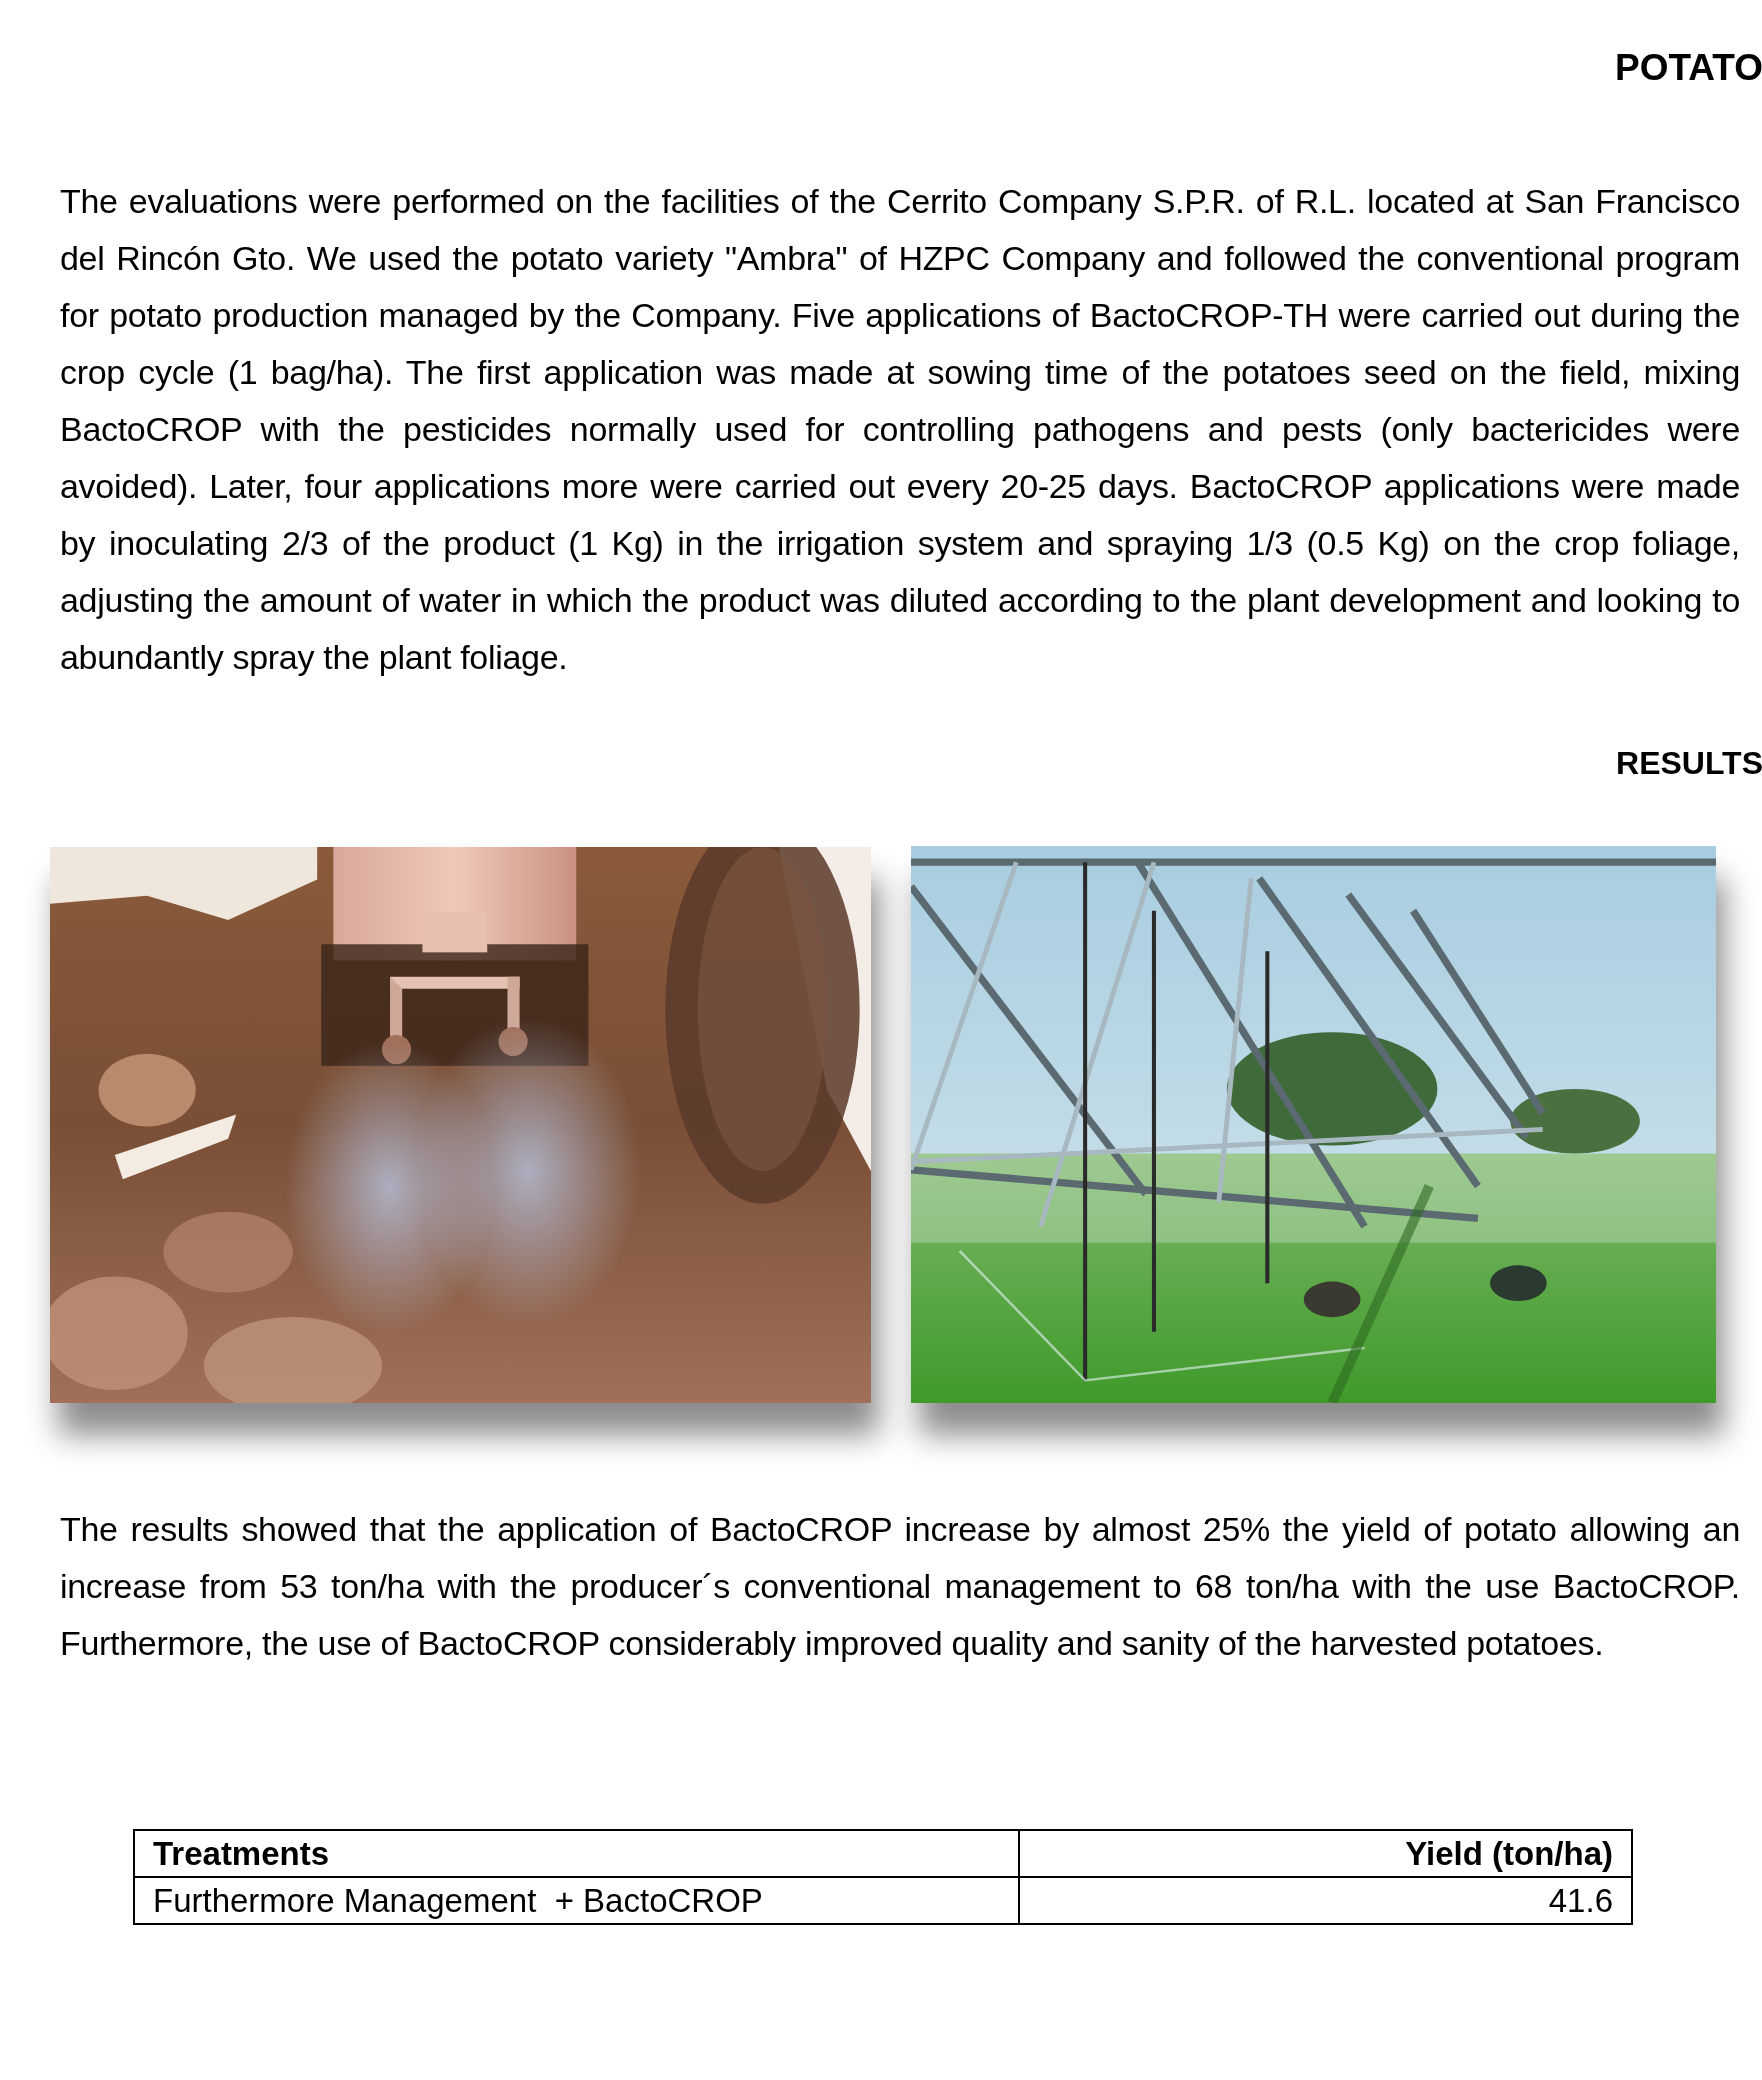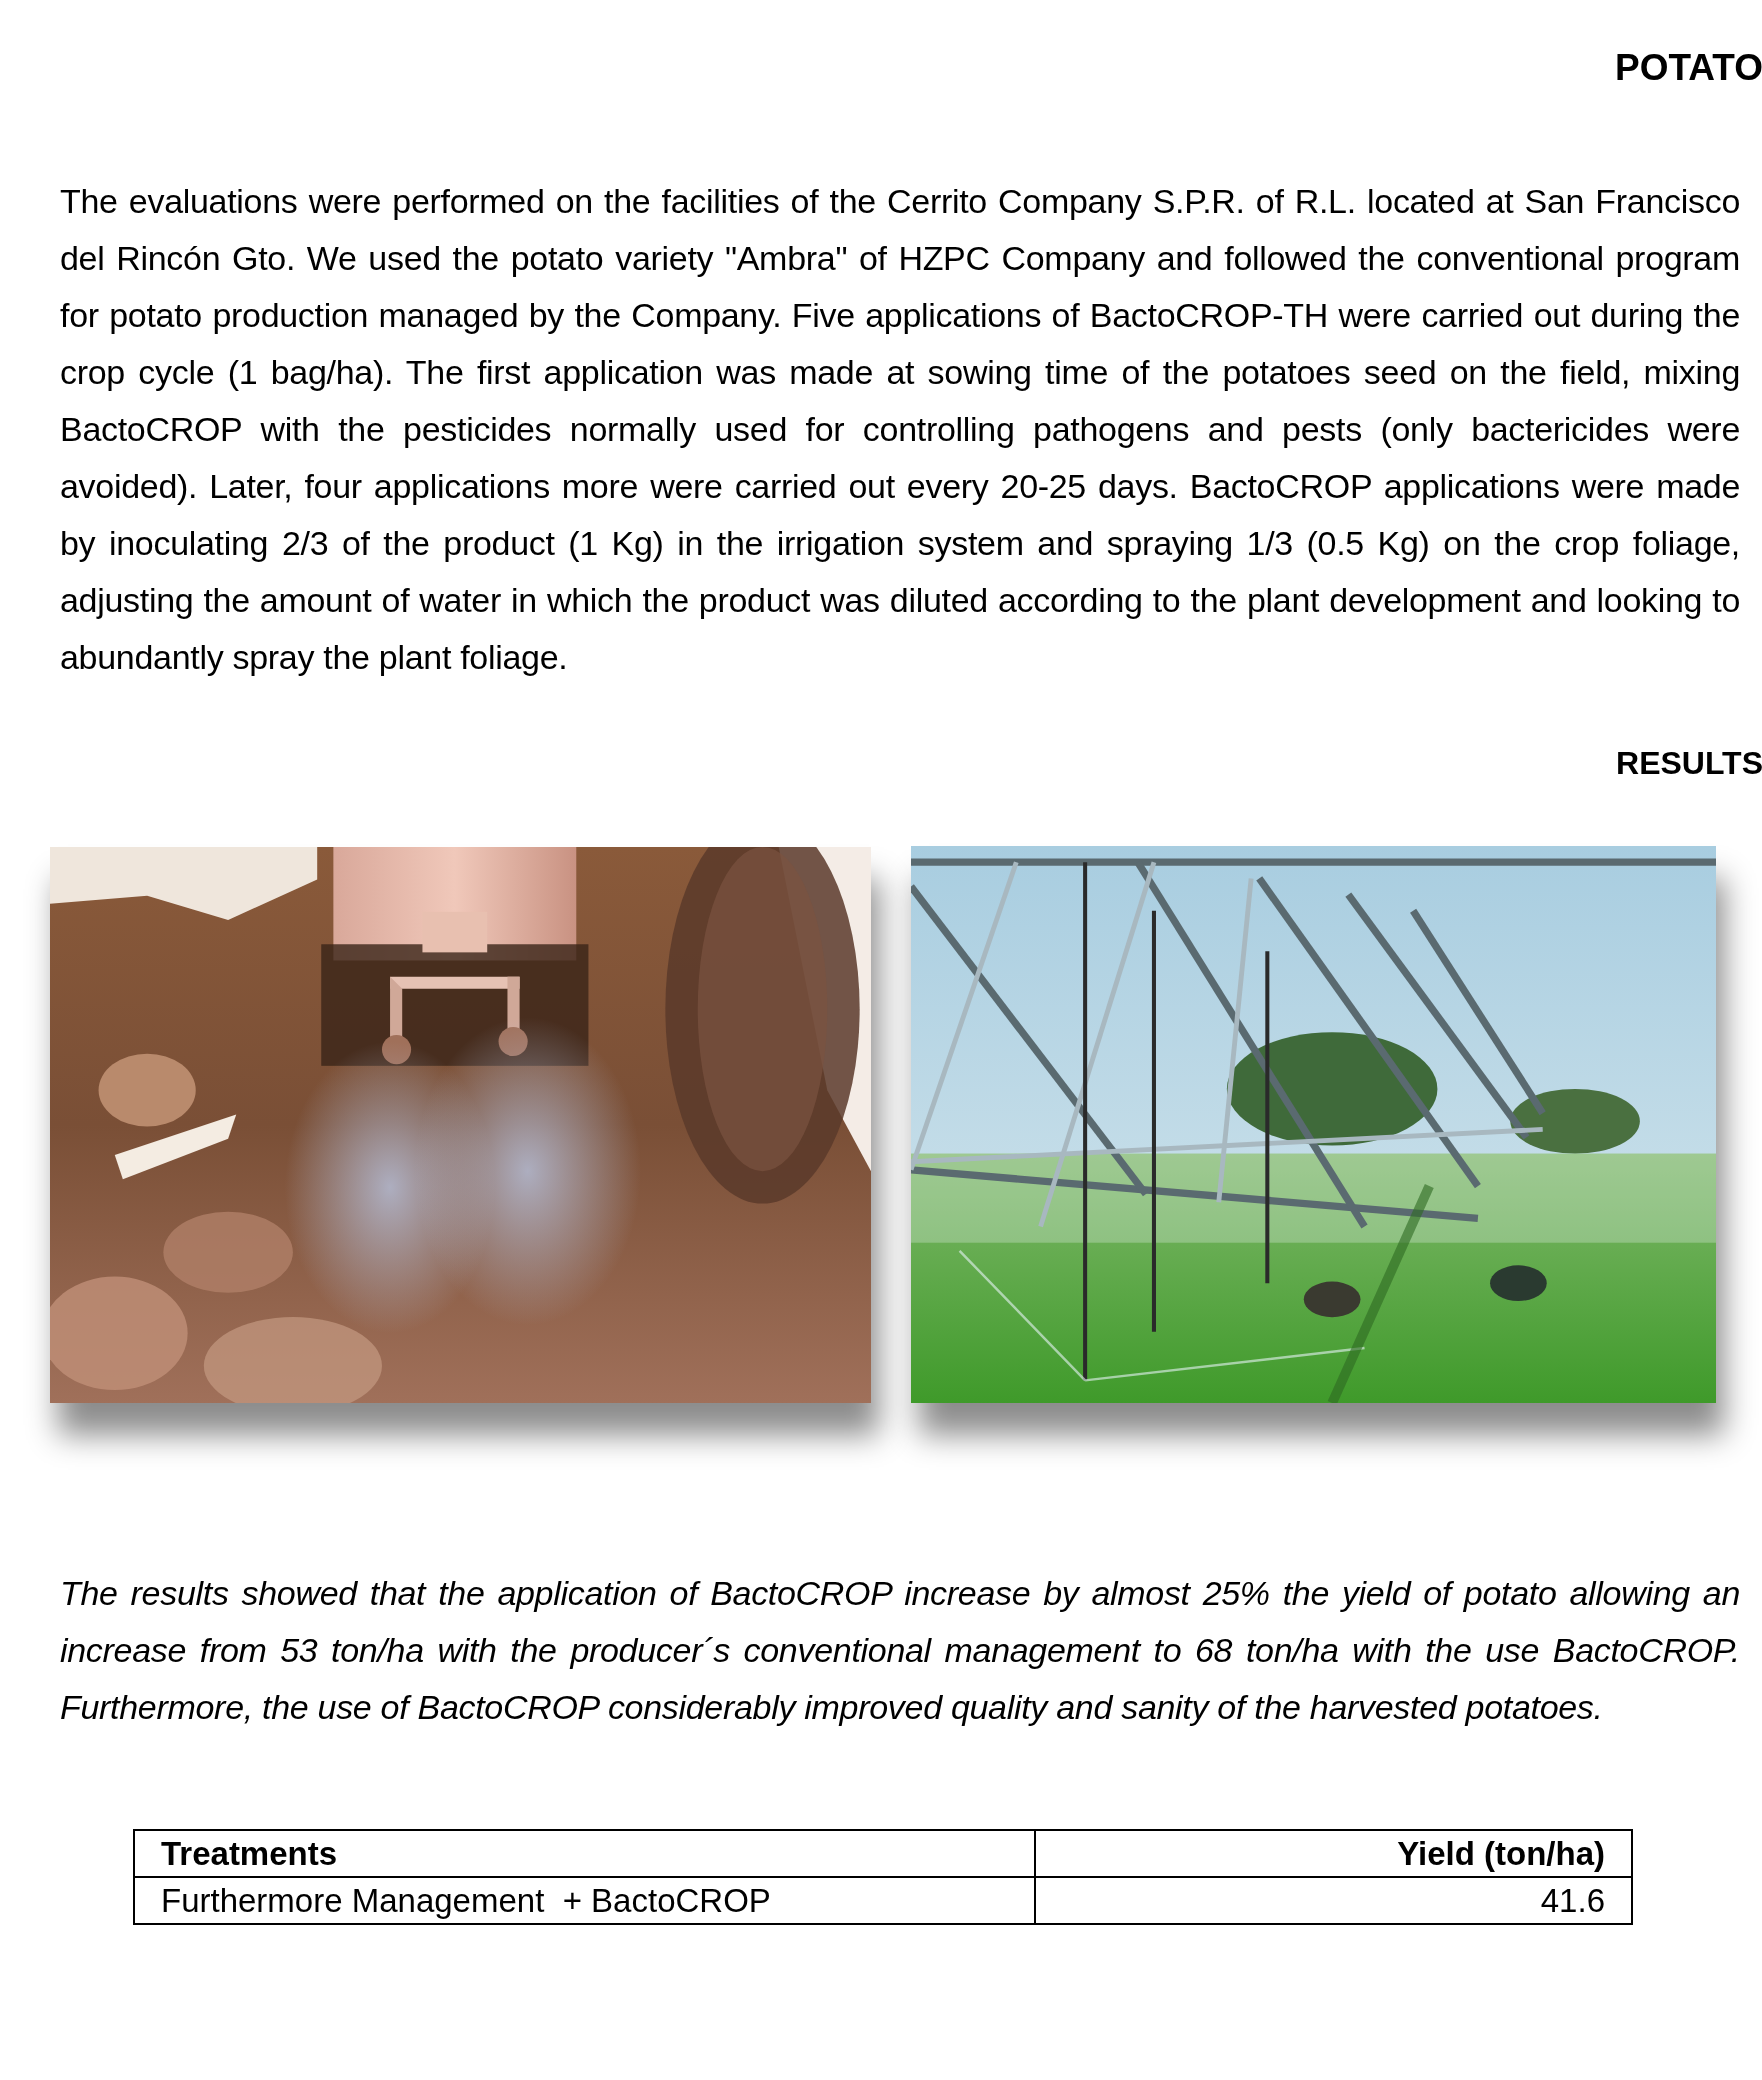--- a/index.html
+++ b/index.html
@@ -12,38 +12,38 @@
     font-weight: bold; font-size: 37px; letter-spacing: 0px;
   }
   #title-potato { top: 47px; }
   #title-results { top: 745px; font-size: 32px; }
   .para {
     position: absolute; left: 44px; width: 1680px;
     font-size: 34px; line-height: 57px; text-align: justify;
     text-align-last: left; letter-spacing: -0.3px; margin-left: 16px;
   }
   #para-method { top: 139px; }
-  #para-results { top: 1531px; font-style: italic; }
+  #para-results { top: 1467px; }
 
   
   .photo {
     position: absolute; overflow: hidden;
     box-shadow: 8px 32px 29px rgba(0,0,0,0.45);
   }
   #photo-soil { left: 50px; top: 847px; width: 821px; height: 556px; }
   #photo-field { left: 911px; top: 846px; width: 805px; height: 557px; }
   .photo svg { display: block; width: 100%; height: 100%; }
 
   
   .yield-table {
     position: absolute; left: 133px; top: 1829px; width: 1500px;
     border-collapse: collapse; font-size: 33px;
   }
   .yield-table td, .yield-table th {
-    border: 2.4px solid #000; height: 45px; padding: 0 26px;
+    border: 2.4px solid #000; height: 45px; padding: 0 18px;
     font-weight: normal; line-height: 45px; margin-left: 38px;
   }
   .yield-table th { font-weight: bold; }
   .yield-table .c1 { width: 847px; text-align: left; }
   .yield-table .c2 { text-align: right; }
 </style>
 </head>
 <body>
 
 <div id="title-potato" class="title">POTATO</div>

